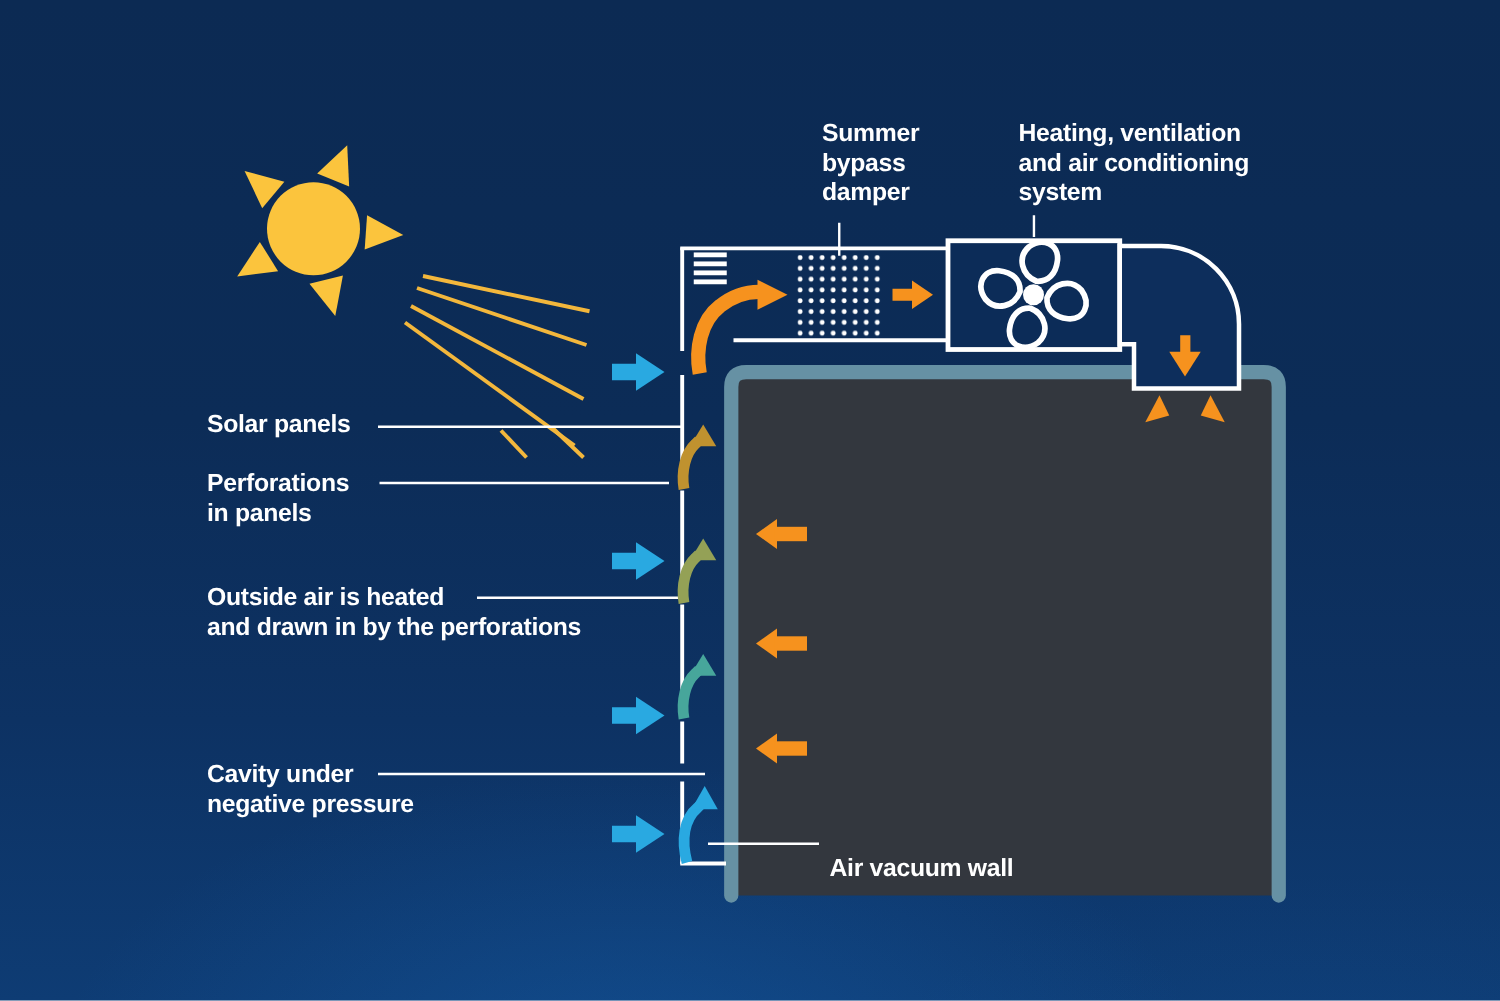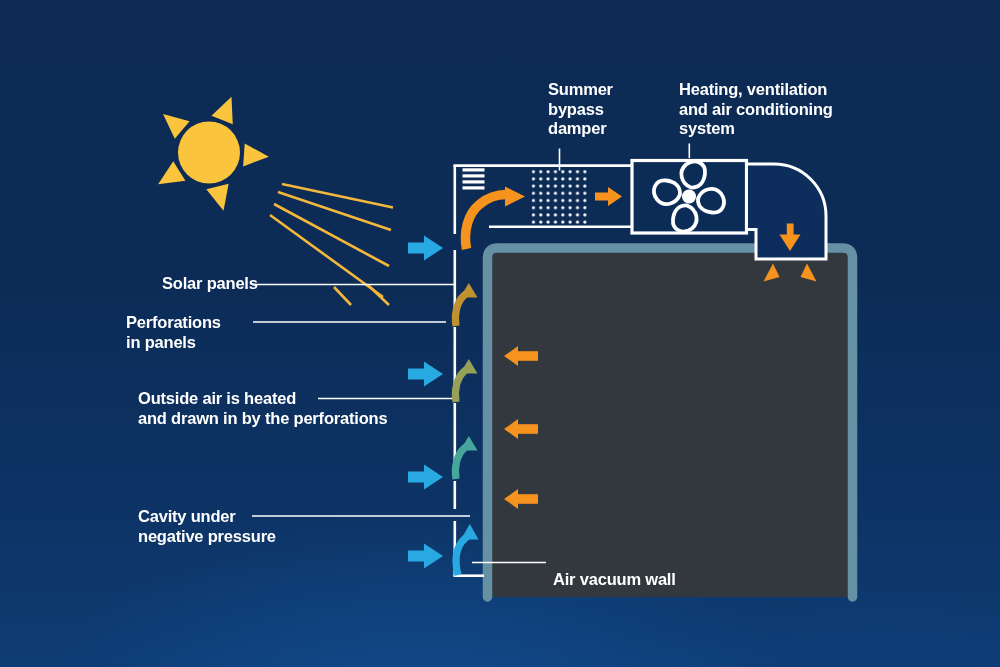--- a/index.html
+++ b/index.html
@@ -166,22 +166,22 @@
         <polygon points="504,429 518,419 518,439"></polygon>
         <rect x="516.5" y="424.2" width="21.5" height="9.6"></rect>
       </g>
       <g>
         <polygon points="504,499 518,489 518,509"></polygon>
         <rect x="516.5" y="494.2" width="21.5" height="9.6"></rect>
       </g>
     </g>
   </svg>
 
-  <div class="lbl" style="left:138px;top:274px;margin-left:24px;">Solar panels</div>
-  <div class="lbl" style="left:126px;top:313px;">Perforations
+  <div class="lbl" style="left:138px;top:274px;">Solar panels</div>
+  <div class="lbl" style="left:138px;top:313px;">Perforations
 in panels</div>
   <div class="lbl" style="left:138px;top:507px;">Cavity under
 negative pressure</div>
   <div class="lbl" style="left:138px;top:389px;">Outside air is heated
 and drawn in by the perforations</div>
   <div class="lbl" style="left:548px;top:80px;">Summer
 bypass
 damper</div>
   <div class="lbl" style="left:679px;top:80px;">Heating, ventilation
 and air conditioning

